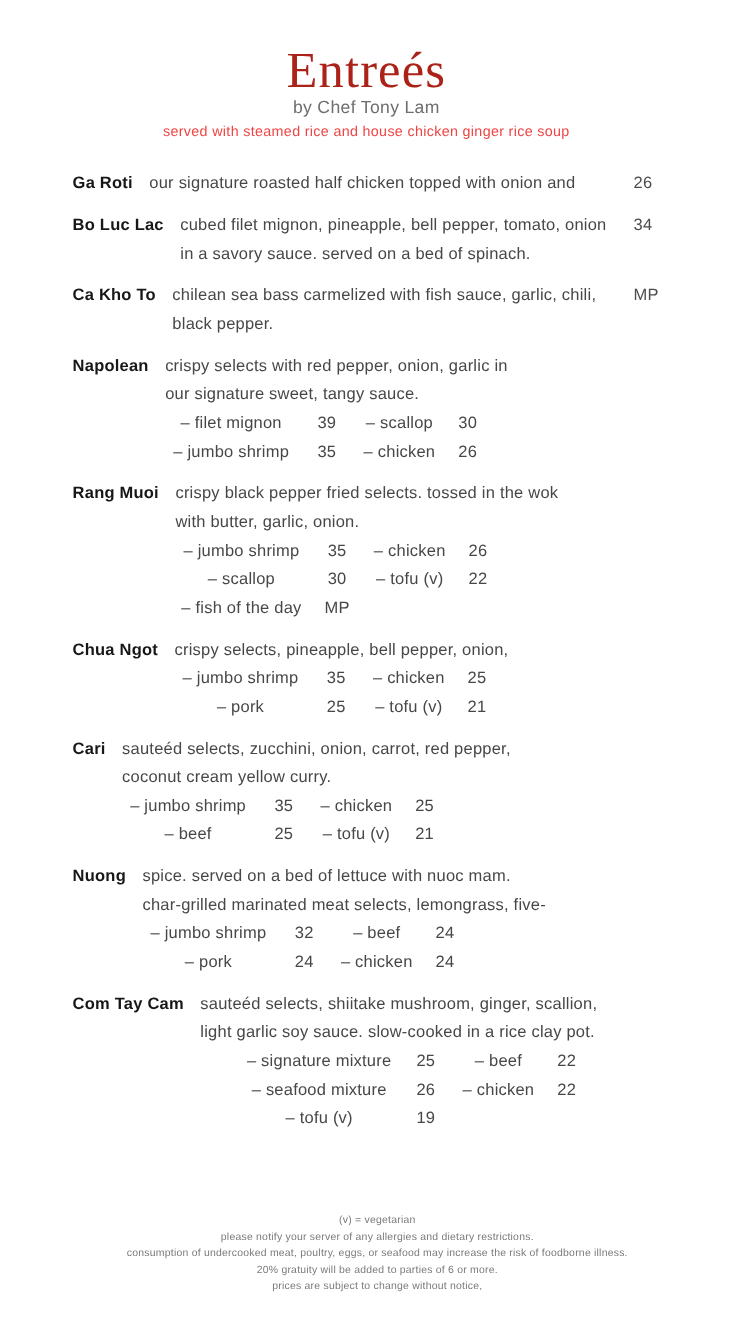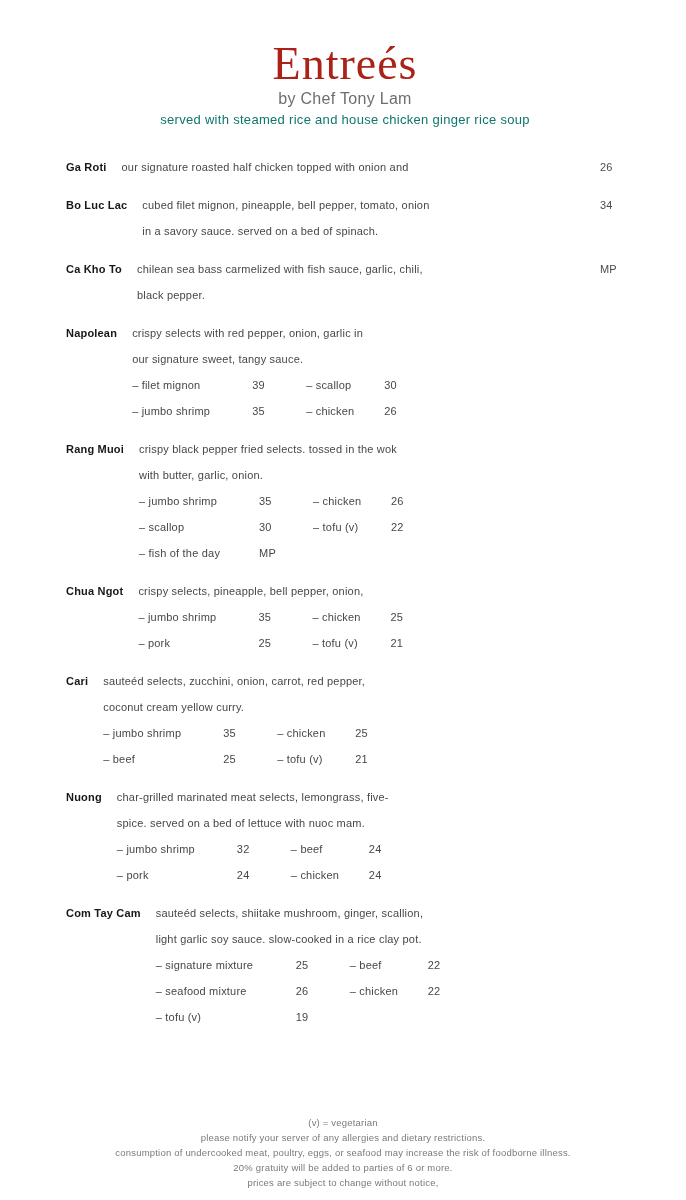--- a/index.html
+++ b/index.html
@@ -6,59 +6,59 @@
   body {
     width: 686px; height: 1200px;
     background: #ffffff;
     font-family: "Liberation Sans", sans-serif;
     overflow: hidden;
   }
   .page {
     position: relative;
     box-sizing: border-box;
     width: 686px; height: 1200px;
-    padding: 40px 52px 0 66px;
+    padding: 40px 76px 0 66px;
   }
   
   .menu-header { text-align: center; margin-bottom: 27px; margin-right: 10px; }
   .title {
     font-family: "Liberation Serif", serif;
     font-size: 46px; font-weight: 400;
     letter-spacing: 1px; line-height: 1.04;
     margin: 0;
   }
   .byline  { font-size: 16px; color: #6e6e6e; margin-top: 2px; letter-spacing: .3px; }
-  .subnote { font-size: 13px;   color: #0f766e; margin-top: 4px; letter-spacing: .3px; }
+  .subnote { font-size: 13px;   color: #ef4444; margin-top: 4px; letter-spacing: .3px; }
 
   
   .menu-item {
     display: flex;
     gap: 15px;
     margin-bottom: 12px;
-    font-size: 11px;
+    font-size: 15px;
     line-height: 26px;
     letter-spacing: .2px;
   }
   .item-name  { font-weight: 700; color: #171717; white-space: nowrap; flex: none; }
   .item-body  { flex: 1; color: #474747; min-width: 0; }
   .desc-line  { white-space: nowrap; }
   .item-price { flex: none; width: 34px; color: #4c4c4c; padding-left: 0; }
 
   .vrow {
     display: grid;
     grid-template-columns: 120px 54px 78px 46px;
     color: #474747;
   }
-  .vrow.wide { grid-template-columns: 140px 54px 78px 46px; }
-  .vname, .vprice { white-space: nowrap; }
+  .vrow.wide { grid-template-columns: 140px 54px 78px 46px; margin-left: 38px; }
+  .vname, .vprice { white-space: nowrap; text-align: center; }
 
   
   .menu-footer {
     position: absolute;
-    left: 0; right: 0; bottom: 10px;
+    left: 0; right: 0; bottom: 23px;
     text-align: center;
     font-size: 9.5px;
     line-height: 15px;
     color: #7a7a7a;
     letter-spacing: .2px;
   }
 </style>
 </head>
 <body>
 
@@ -179,22 +179,22 @@
           <span class="vprice">25</span>
           <span class="vname">– tofu (v)</span>
           <span class="vprice">21</span>
         </div>
       </div>
     </section>
 
     <section class="menu-item">
       <div class="item-name">Nuong</div>
       <div class="item-body">
+        <div class="desc-line">spice. served on a bed of lettuce with nuoc mam.</div>
         <div class="desc-line">char-grilled marinated meat selects, lemongrass, five-</div>
-        <div class="desc-line">spice. served on a bed of lettuce with nuoc mam.</div>
         <div class="vrow">
           <span class="vname">– jumbo shrimp</span>
           <span class="vprice">32</span>
           <span class="vname">– beef</span>
           <span class="vprice">24</span>
         </div>
         <div class="vrow">
           <span class="vname">– pork</span>
           <span class="vprice">24</span>
           <span class="vname">– chicken</span>

